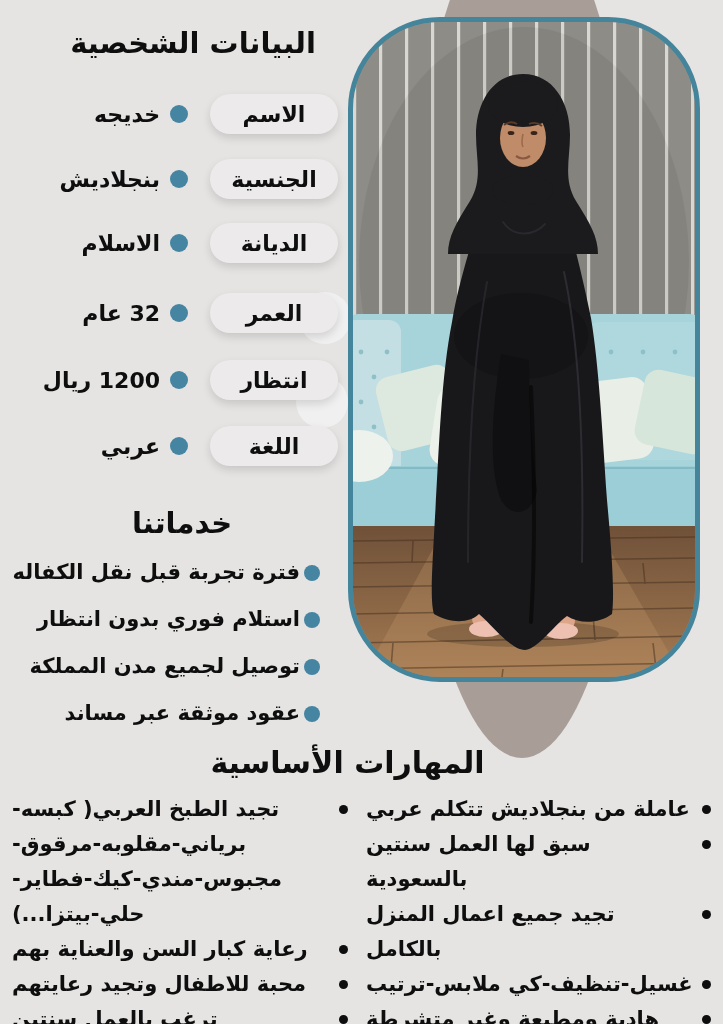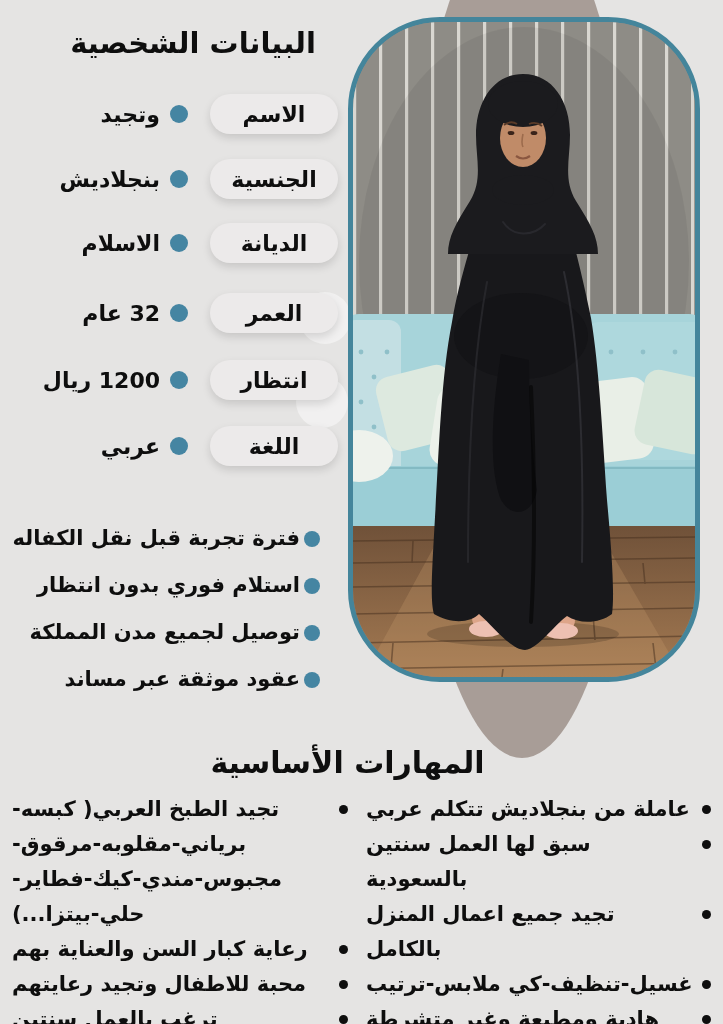--- a/index.html
+++ b/index.html
@@ -183,21 +183,21 @@
   </div>
 
   <section class="personal">
     <h1>البيانات الشخصية</h1>
 
     <div class="p-row r0">
       <div class="pill">
           <span>الاسم</span>
         </div>
       <span class="dot"></span>
-      <span class="val">وتجيد</span>
+      <span class="val">خديجه</span>
     </div>
     <div class="p-row r1">
       <div class="pill">
           <span>الجنسية</span>
         </div>
       <span class="dot"></span>
       <span class="val">بنجلاديش</span>
     </div>
     <div class="p-row r2">
       <div class="pill">
@@ -223,20 +223,21 @@
     <div class="p-row r5">
       <div class="pill">
           <span>اللغة</span>
         </div>
       <span class="dot"></span>
       <span class="val">عربي</span>
     </div>
   </section>
 
   <section class="services">
+    <h2>خدماتنا</h2>
     <ul class="svc-list">
       <li class="svc-item"><span class="svc-dot"></span><span>فترة تجربة قبل نقل الكفاله</span></li>
       <li class="svc-item"><span class="svc-dot"></span><span>استلام فوري بدون انتظار</span></li>
       <li class="svc-item"><span class="svc-dot"></span><span>توصيل لجميع مدن المملكة</span></li>
       <li class="svc-item"><span class="svc-dot"></span><span>عقود موثقة عبر مساند</span></li>
     </ul>
   </section>
 
   <section class="skills">
     <h2>المهارات الأساسية</h2>

